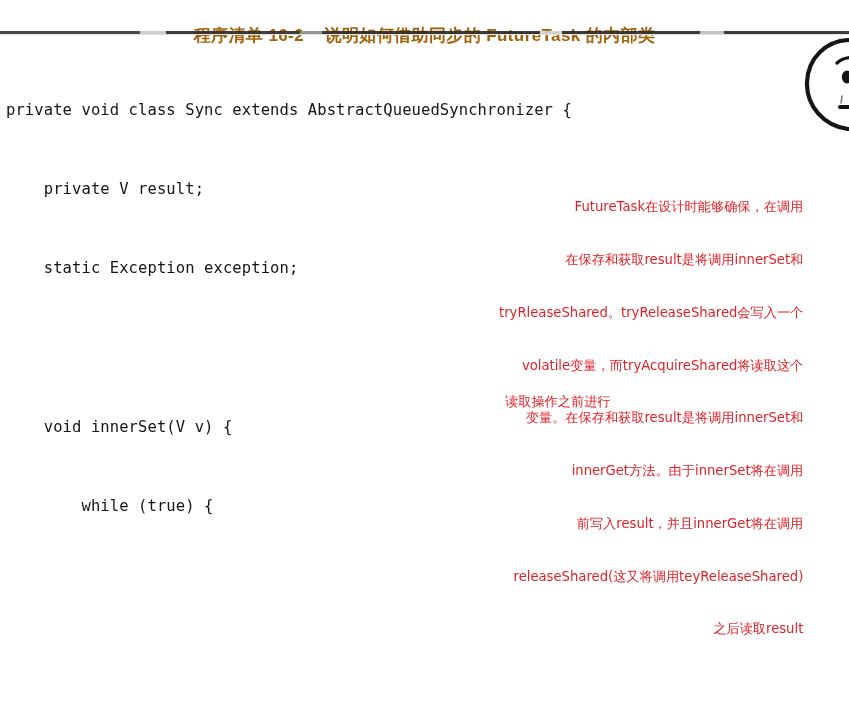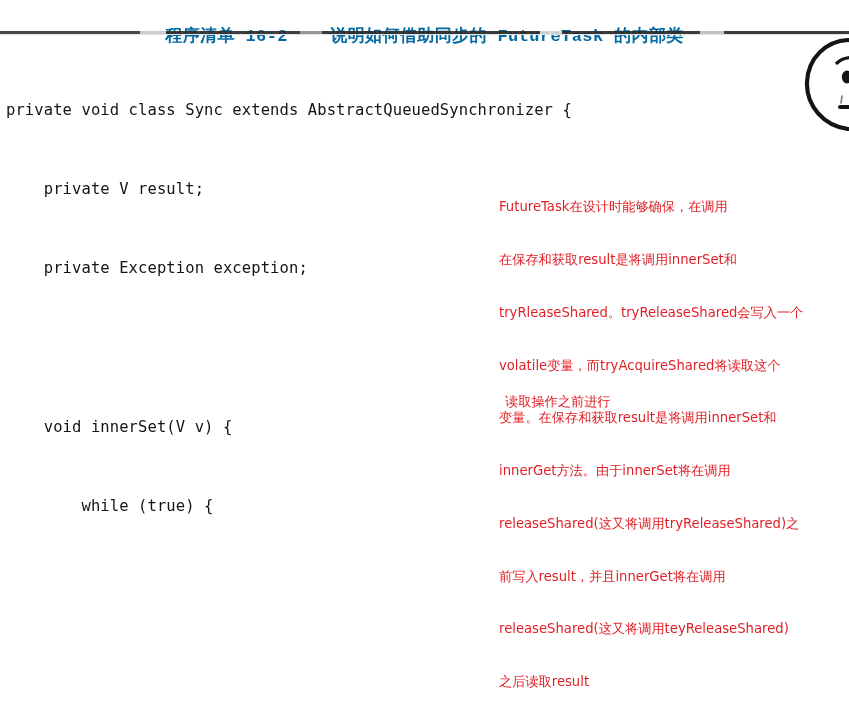--- a/index.html
+++ b/index.html
@@ -21,25 +21,25 @@
     position: absolute;
     left: 0;
     top: 0;
     width: 849px;
     height: 30px;
     display: flex;
     align-items: center;
     justify-content: center;
   }
   .page-title {
-    font-family: Liberation Mono, monospace;
+    font-family: Liberation Sans, sans-serif;
     font-weight: bold;
     font-size: 17px;
     letter-spacing: 0.4px;
-    color: #0369a1;
+    color: #a16207;
     white-space: pre;
     margin-top: 41px;
   }
   .header-rule {
     position: absolute;
     left: 0;
     top: 31px;
     width: 849px;
     height: 3px;
     background: linear-gradient(
@@ -95,21 +95,21 @@
     top: 163px;
     font-size: 13.2px;
     line-height: 17.6px;
   }
   .annotation-2 {
     left: 505px;
     top: 357px;
     font-size: 13.2px;
     line-height: 17.8px;
   }
-  .ann-line { white-space: pre; }
+  .ann-line { white-space: pre; text-align: right; }
 
   
   .face-doodle {
     position: absolute;
     left: 800px;
     top: 36px;
     width: 74px;
     height: 98px;
     pointer-events: none;
   }
@@ -119,21 +119,21 @@
 
 <div class="page-header">
   <div class="page-title">程序清单 16-2    说明如何借助同步的 FutureTask 的内部类</div>
 </div>
 <div class="header-rule"></div>
 <div class="header-rule-soft"></div>
 
 <div class="code-block">
   <div class="code-line">private void class Sync extends AbstractQueuedSynchronizer {</div>
   <div class="code-line">    private V result;</div>
-  <div class="code-line">    private Exception exception;</div>
+  <div class="code-line">    static Exception exception;</div>
   <div class="code-line blank"></div>
   <div class="code-line">    void innerSet(V v) {</div>
   <div class="code-line">        while (true) {</div>
   
   
   
   
   
   
   
@@ -152,21 +152,20 @@
   
 </div>
 
 <div class="annotation annotation-1">
   <div class="ann-line">FutureTask在设计时能够确保，在调用</div>
   <div class="ann-line">在保存和获取result是将调用innerSet和</div>
   <div class="ann-line">tryRleaseShared。tryReleaseShared会写入一个</div>
   <div class="ann-line">volatile变量，而tryAcquireShared将读取这个</div>
   <div class="ann-line">变量。在保存和获取result是将调用innerSet和</div>
   <div class="ann-line">innerGet方法。由于innerSet将在调用</div>
-  <div class="ann-line">releaseShared(这又将调用tryReleaseShared)之</div>
   <div class="ann-line">前写入result，并且innerGet将在调用</div>
   <div class="ann-line">releaseShared(这又将调用teyReleaseShared)</div>
   <div class="ann-line">之后读取result</div>
 </div>
 
 <div class="annotation annotation-2">
   <div class="ann-line">读取操作之前进行</div>
 </div>
 
 <svg class="face-doodle" viewBox="0 0 74 98">

